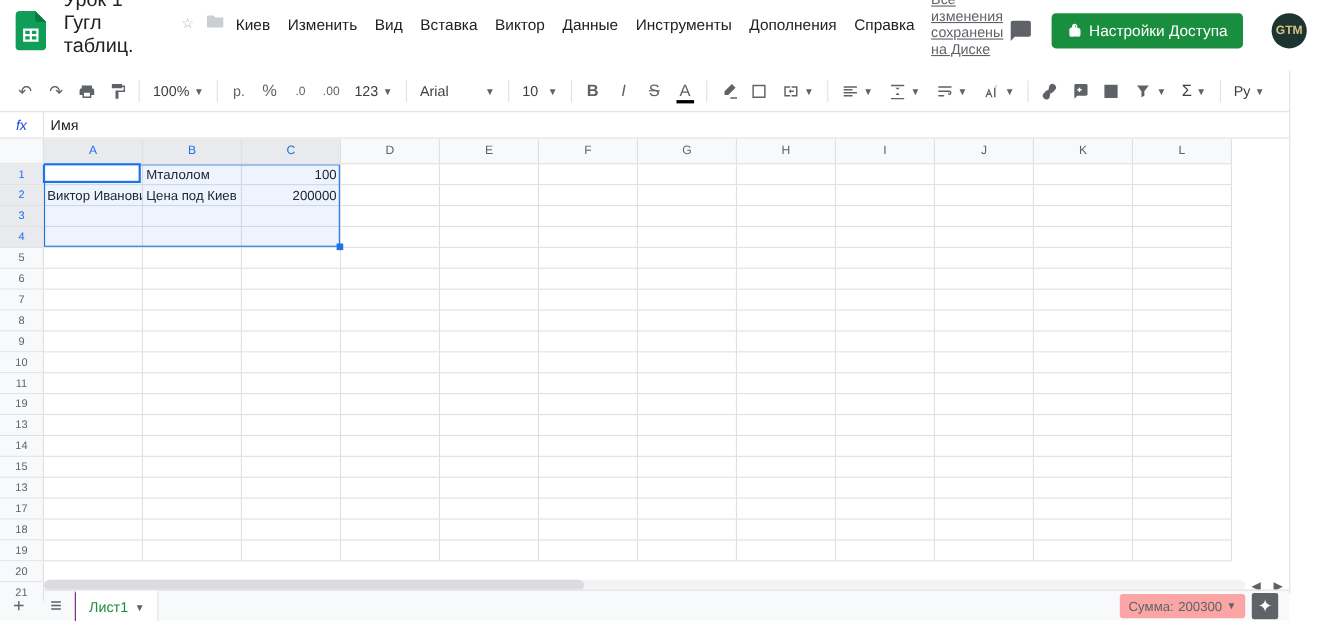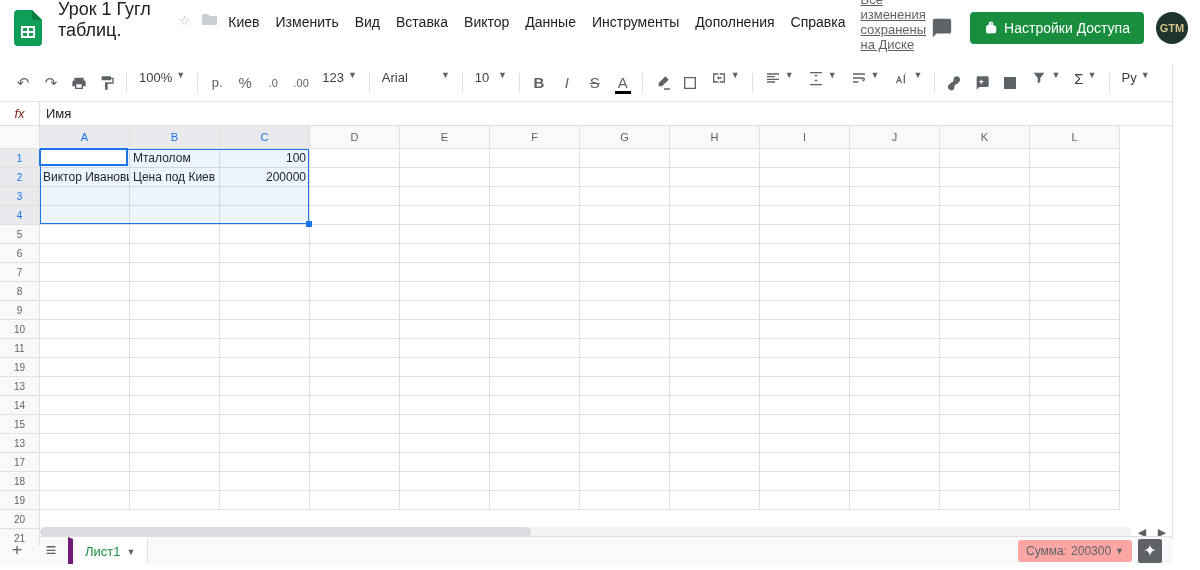--- a/index.html
+++ b/index.html
@@ -10,29 +10,29 @@
 .title-area{flex:1;display:flex;}
 .title-row{display:flex;align-items:center;height:24px;gap:6px}
 .doc-title{font-size:18px;color:#202124;padding:2px 6px}
 .star-icon,.folder-icon{color:#5f6368;opacity:.5;cursor:pointer;padding:3px}
 .menu-row{display:flex;align-items:center;height:24px;gap:2px;margin-top:2px;font-size:14px;color:#202124}
 .menu-item{padding:4px 7px;cursor:pointer;border-radius:3px}
 .saved{color:#5f6368;text-decoration:underline;margin-left:6px;font-size:13px}
 .header-right{display:flex;align-items:flex-start;gap:12px;padding-top:4px}
 .comment-btn{width:32px;height:32px;display:flex;align-items:center;justify-content:center;color:#5f6368;cursor:pointer}
 .share-btn{background:#1a8e3f;color:#fff;padding:8px 14px;border-radius:4px;font-size:14px;display:flex;align-items:center;gap:6px;cursor:pointer;font-weight:500}
-.avatar{width:32px;height:32px;border-radius:50%;background:#1e352f;color:#d4c088;display:flex;align-items:center;justify-content:center;font-size:11px;font-weight:bold;margin-left:0}
+.avatar{width:32px;height:32px;border-radius:50%;background:#1e352f;color:#d4c088;display:flex;align-items:center;justify-content:center;font-size:11px;font-weight:bold;margin-left:14px}
 .toolbar{display:flex;align-items:center;height:38px;border-bottom:1px solid #e0e0e0;padding:0 10px;gap:2px;color:#5f6368}
 .tb-btn{width:26px;height:26px;display:flex;align-items:center;justify-content:center;cursor:pointer;border-radius:2px;font-size:15px}
 .tb-sep{width:1px;height:20px;background:#e0e0e0;margin:0 4px}
-.tb-sel{display:flex;padding:0 6px;height:26px;cursor:pointer;font-size:13px;gap:4px;color:#3c4043}
+.tb-sel{display:flex;align-items:center;padding:0 6px;height:26px;cursor:pointer;font-size:13px;gap:4px;color:#3c4043}
 .tb-drop{font-size:9px;color:#5f6368}
 .collapse{margin-left:auto}
 .formula-bar{display:flex;align-items:center;height:24px;border-bottom:1px solid #e0e0e0}
-.fx{width:40px;text-align:left;font-style:italic;color:#7f1d1d;font-size:13px;border-right:1px solid #e0e0e0;height:100%;display:flex;align-items:center;justify-content:center}
+.fx{width:40px;text-align:left;font-style:italic;color:#1d4ed8;font-size:13px;border-right:1px solid #e0e0e0;height:100%;display:flex;align-items:center;justify-content:center}
 .fx-val{padding-left:6px;font-size:13px;color:#202124}
 .grid-wrap{position:relative;height:438px;overflow:hidden}
 .side-panel{position:absolute;right:0;top:64px;width:28px;border-left:1px solid #e0e0e0;background:#fff;display:flex;flex-direction:row;align-items:center;gap:22px;padding-top:16px;height:476px;z-index:5}
 .sp-icon{width:20px;height:20px;cursor:pointer}
 .grid{position:absolute;left:0;top:0;right:28px;height:420px;overflow:auto}
 .corner{position:absolute;left:0;top:0;width:40px;height:23px;background:#f8f9fa;border-right:1px solid #e0e0e0;border-bottom:1px solid #e0e0e0;z-index:3}
 .col-headers{position:absolute;left:40px;top:0;height:23px;display:flex;z-index:2}
 .ch{width:90px;height:23px;background:#f8f9fa;border-right:1px solid #e0e0e0;border-bottom:1px solid #e0e0e0;text-align:center;font-size:11px;color:#5f6368;line-height:23px}
 .ch.sel{background:#e8eaed;color:#1a73e8}
 .row-headers{position:absolute;left:0;top:23px;width:40px;z-index:2}
@@ -44,21 +44,21 @@
 .cell.num{text-align:right}
 .selection{position:absolute;border:1px solid #1a73e8;background:rgba(26,115,232,.08);pointer-events:none;z-index:1}
 .active-cell{position:absolute;border:2px solid #1a73e8;background:#fff;pointer-events:none;z-index:2}
 .sel-handle{position:absolute;width:6px;height:6px;background:#1a73e8;z-index:3;pointer-events:none}
 .hscroll{position:absolute;bottom:26px;left:40px;right:28px;height:12px;display:flex;align-items:center}
 .hscroll-track{flex:1;height:10px;background:#f1f3f4;border-radius:5px;position:relative}
 .hscroll-thumb{position:absolute;left:0;width:45%;height:10px;background:#dadce0;border-radius:5px}
 .hscroll-arrow{width:20px;text-align:center;color:#5f6368;font-size:11px;cursor:pointer}
 .sheet-bar{position:absolute;bottom:0;left:0;right:28px;height:28px;border-top:1px solid #e0e0e0;display:flex;align-items:center;background:#f8f9fa}
 .sb-btn{width:34px;height:28px;display:flex;align-items:center;justify-content:center;color:#5f6368;cursor:pointer;font-size:18px}
-.sheet-tab{background:#fff;border-top:2px solid transparent;padding:0 12px;height:28px;display:flex;align-items:center;gap:6px;font-size:13px;color:#1a8e3f;font-weight:500;border-right:1px solid #e0e0e0;border-left:5px solid #701a75;cursor:pointer}
+.sheet-tab{background:#fff;border-top:2px solid transparent;padding:0 12px;height:28px;display:flex;align-items:center;gap:6px;font-size:13px;color:#1a8e3f;font-weight:500;border-right:1px solid #e0e0e0;border-left:1px solid #701a75;cursor:pointer}
 .sb-right{margin-left:auto;display:flex;align-items:center;gap:6px;padding-right:10px;font-size:12px;color:#5f6368}
 .sum-box{background:#fca5a5;padding:4px 8px;border-radius:3px;display:flex;align-items:center;gap:4px}
 .add-box{width:24px;height:24px;background:#5f6368;color:#fff;display:flex;align-items:center;justify-content:center;border-radius:2px;font-size:16px}
 .text-color-btn{position:relative;width:26px;display:flex;flex-direction:column;align-items:center}
 .tc-underline{position:absolute;bottom:2px;width:16px;height:3px;background:#000}
 </style>
 </head>
 <body>
 
 <div class="header">

